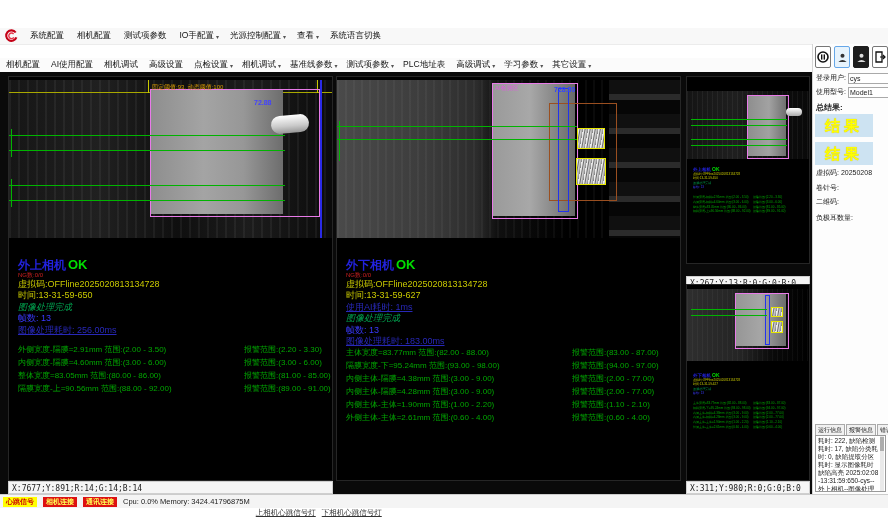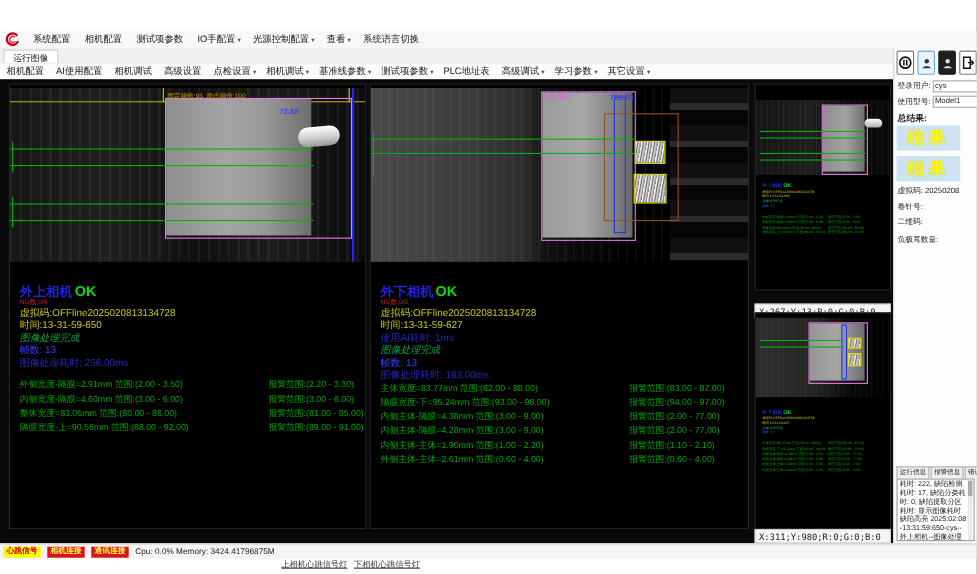--- a/index.html
+++ b/index.html
@@ -97,21 +97,21 @@
   .ovl{position:absolute;left:9px;white-space:nowrap;}
   #panel-left .ovl{top:182px;}
   #panel-mid .ovl{top:182px;}
   .ovl .line{height:11.5px;font-size:9px;line-height:11.5px;}
   .cam{color:#2222dd;font-weight:bold;font-size:12px;}
   .okv{color:#00dd00;font-weight:bold;font-size:13px;margin-left:2px;}
   .sub{color:#cc2020;font-size:6px;height:8px;line-height:8px;}
   .ycode{color:#c9c900;}
   .done{color:#00a550;font-style:italic;}
   .frames{color:#3a3aff;}
-  .elapsed{color:#2828b8;}
+  .elapsed{color:#2828b8;text-decoration:underline;}
 
   .mrows{position:absolute;left:9px;right:2px;}
   #panel-left .mrows{top:266px;}
   #panel-mid .mrows{top:269px;}
   .mrow{position:relative;height:13px;font-size:8px;line-height:13px;color:#00a600;white-space:nowrap;}
   .mrow .alarm{position:absolute;left:226px;top:0;}
 
   
   #t1-img{left:0;top:14px;width:122px;height:68px;
     background:repeating-linear-gradient(90deg,rgba(255,255,255,.05) 0 1px,transparent 1px 5px),
@@ -217,23 +217,20 @@
         <span>查看</span>
         <span class="arr">▾</span>
       </span>
         <span class="menuitem">
         <span>系统语言切换</span>
         <span class="arr"></span>
       </span>
       </div>
   </div>
 
-  <div class="tabrow">
-    <span class="tab">运行图像</span>
-  </div>
 
   <div class="toolbar">
     <div style="display:flex;gap:9px;">
         <span class="toolitem">
         <span>相机配置</span>
         <span class="arr"></span>
       </span>
         <span class="toolitem">
         <span>AI使用配置</span>
         <span class="arr"></span>
@@ -322,20 +319,21 @@
             <div class="mrow">
             <span>整体宽度=83.05mm 范围:(80.00 - 86.00)</span>
             <span class="alarm">报警范围:(81.00 - 85.00)</span>
           </div>
             <div class="mrow">
             <span>隔膜宽度-上=90.56mm 范围:(88.00 - 92.00)</span>
             <span class="alarm">报警范围:(89.00 - 91.00)</span>
           </div>
           </div>
       </div>
+      <div class="coordbar">X:7677;Y:891;R:14;G:14;B:14</div>
     </div>
 
     <div class="panel" id="panel-mid">
       <div class="vp">
         <div class="geo" id="m-img"></div>
         <div class="geo" id="m-roller"></div>
         <div class="geo" id="m-cell"></div>
         <div class="geo" id="m-pink"></div>
         <div class="geo" id="m-brown"></div>
         <div class="geo" id="m-blue"></div>

